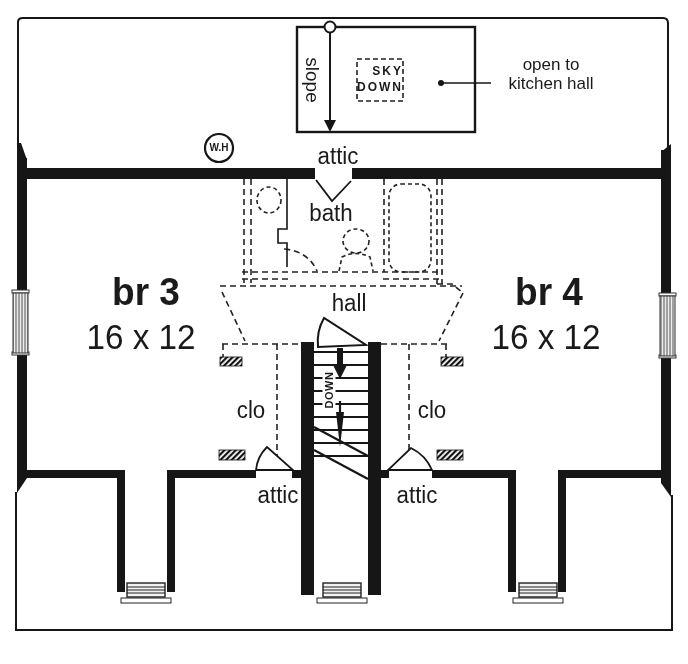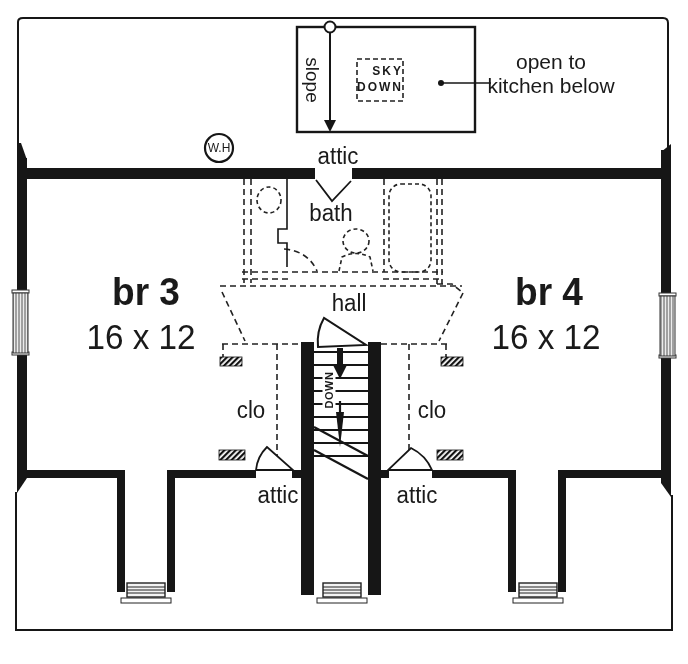--- a/index.html
+++ b/index.html
@@ -5,27 +5,27 @@
   html,body{margin:0;padding:0;background:#ffffff;}
   #plan{
     position:relative;width:688px;height:664px;background:#ffffff;overflow:hidden;
     font-family:"Liberation Sans","DejaVu Sans",sans-serif;color:#161616;
   }
   #plan svg{position:absolute;left:0;top:0;}
   .lbl{position:absolute;white-space:nowrap;color:#1a1a1a;line-height:1;}
   .room-name{font-size:39px;font-weight:bold;letter-spacing:0px;transform:translate(-50%,-50%) scaleX(.95);}
   .room-size{font-size:35px;font-weight:normal;transform:translate(-50%,-50%) scaleX(.95);}
   .area{font-size:23px;transform:translate(-50%,-50%) scaleX(.97);}
-  .callout{font-size:21px;text-align:center;line-height:1.12;transform:translate(-50%,-50%);}
+  .callout{font-size:17px;text-align:center;line-height:1.12;transform:translate(-50%,-50%);}
   .slope{font-size:19px;transform:translate(-50%,-50%) rotate(90deg);}
   .down{font-size:11px;font-weight:bold;letter-spacing:.5px;background:#fff;padding:1px 0;
         transform:translate(-50%,-50%) rotate(-90deg);}
   .skylite{font-size:12px;font-weight:bold;letter-spacing:2px;text-align:right;line-height:1.3;
         transform:translate(-50%,-50%);}
-  .wh{font-size:12px;font-weight:normal;letter-spacing:0;transform:translate(-50%,-50%);}
+  .wh{font-size:10px;font-weight:bold;letter-spacing:0;transform:translate(-50%,-50%);}
 </style>
 </head>
 <body>
 
 <div id="plan">
 
 <svg width="688" height="664" viewBox="0 0 688 664">
   <defs>
     <pattern id="winV" width="3" height="6" patternUnits="userSpaceOnUse">
       <rect width="3" height="6" fill="#ececec"></rect>
@@ -178,21 +178,21 @@
   <circle cx="219" cy="148" r="14" fill="#ffffff" stroke="#161616" stroke-width="2.2"></circle>
 </svg>
 
 <div class="lbl slope" style="left:312px;top:80px;">slope</div>
 <div class="lbl skylite" style="left:380px;top:80px;">
   <div>SKY</div>
   <div>DOWN</div>
 </div>
 <div class="lbl callout" style="left:551px;top:74px;">
   <div>open to</div>
-  <div>kitchen below</div>
+  <div>kitchen hall</div>
 </div>
 <div class="lbl wh" style="left:219px;top:148px;">W.H</div>
 <div class="lbl area" style="left:338px;top:156px;">attic</div>
 <div class="lbl area" style="left:331px;top:213px;">bath</div>
 <div class="lbl area" style="left:349px;top:303px;">hall</div>
 <div class="lbl room-name" style="left:146px;top:291px;">br 3</div>
 <div class="lbl room-size" style="left:141px;top:336px;">16 x 12</div>
 <div class="lbl room-name" style="left:549px;top:291px;">br 4</div>
 <div class="lbl room-size" style="left:546px;top:336px;">16 x 12</div>
 <div class="lbl area" style="left:251px;top:410px;">clo</div>

